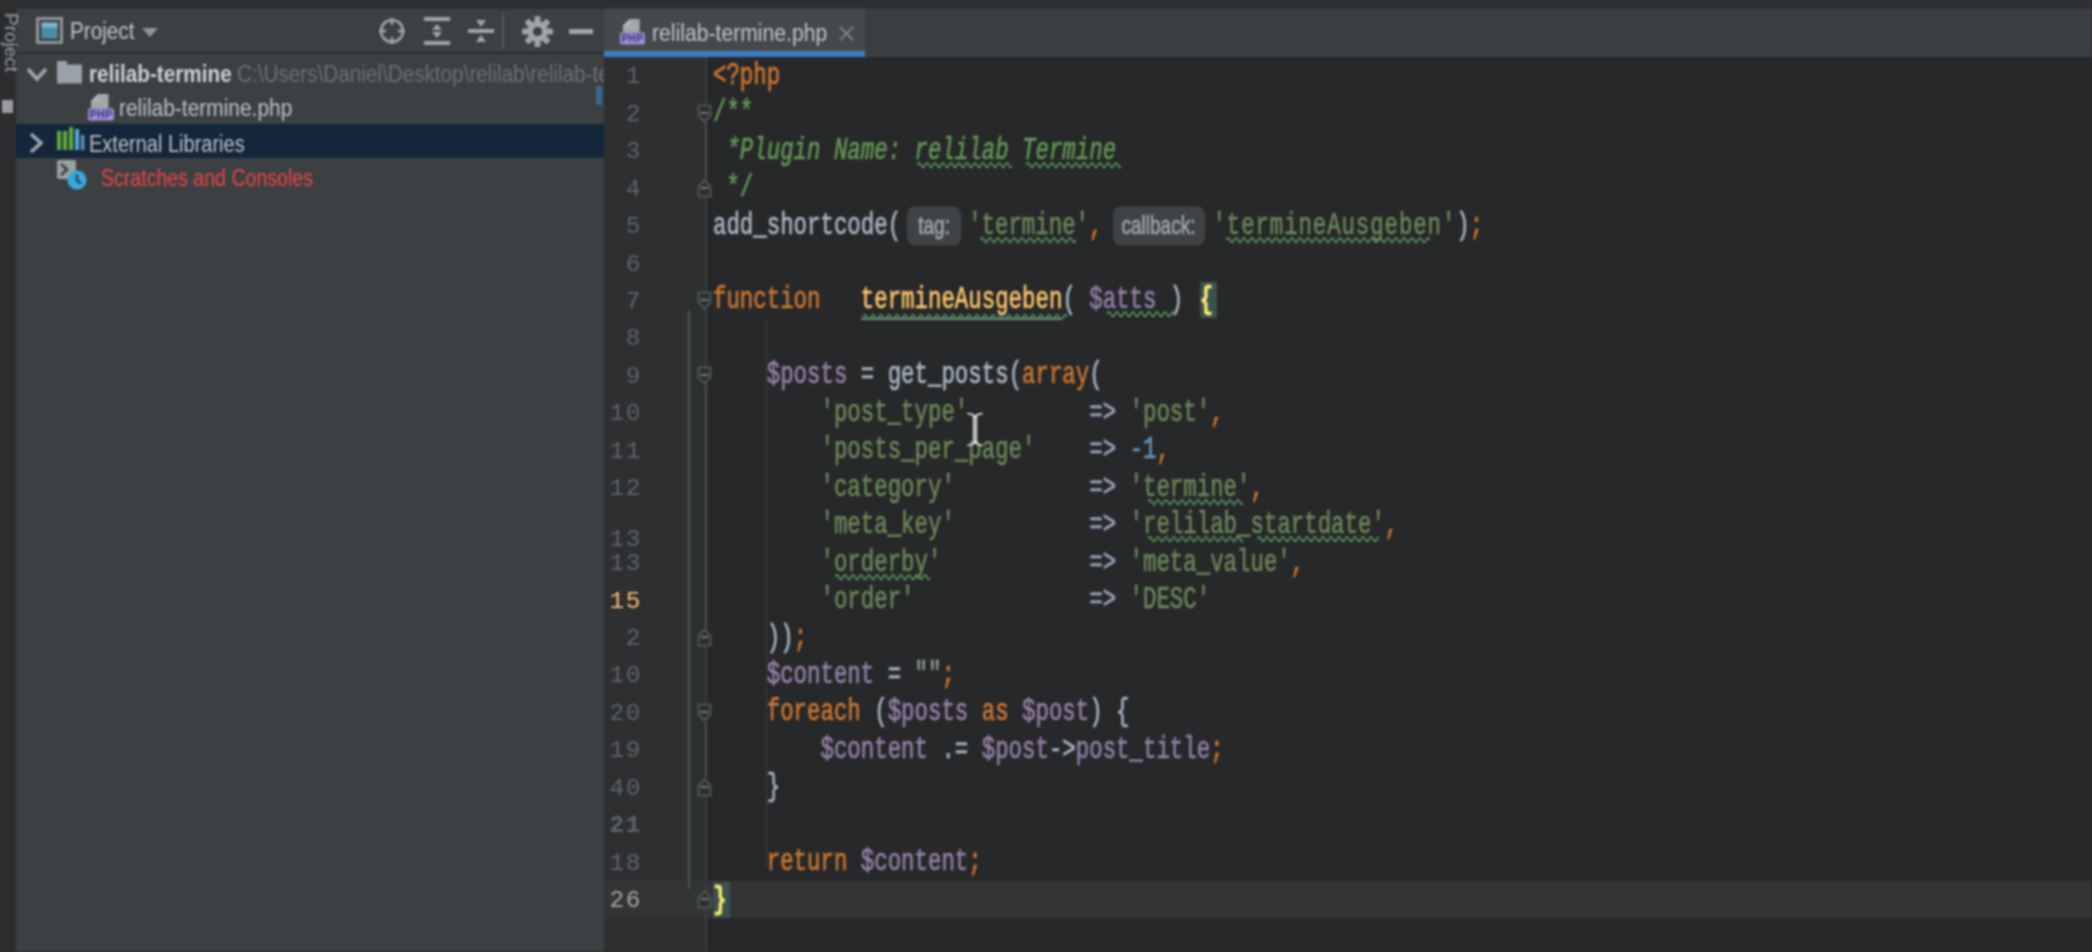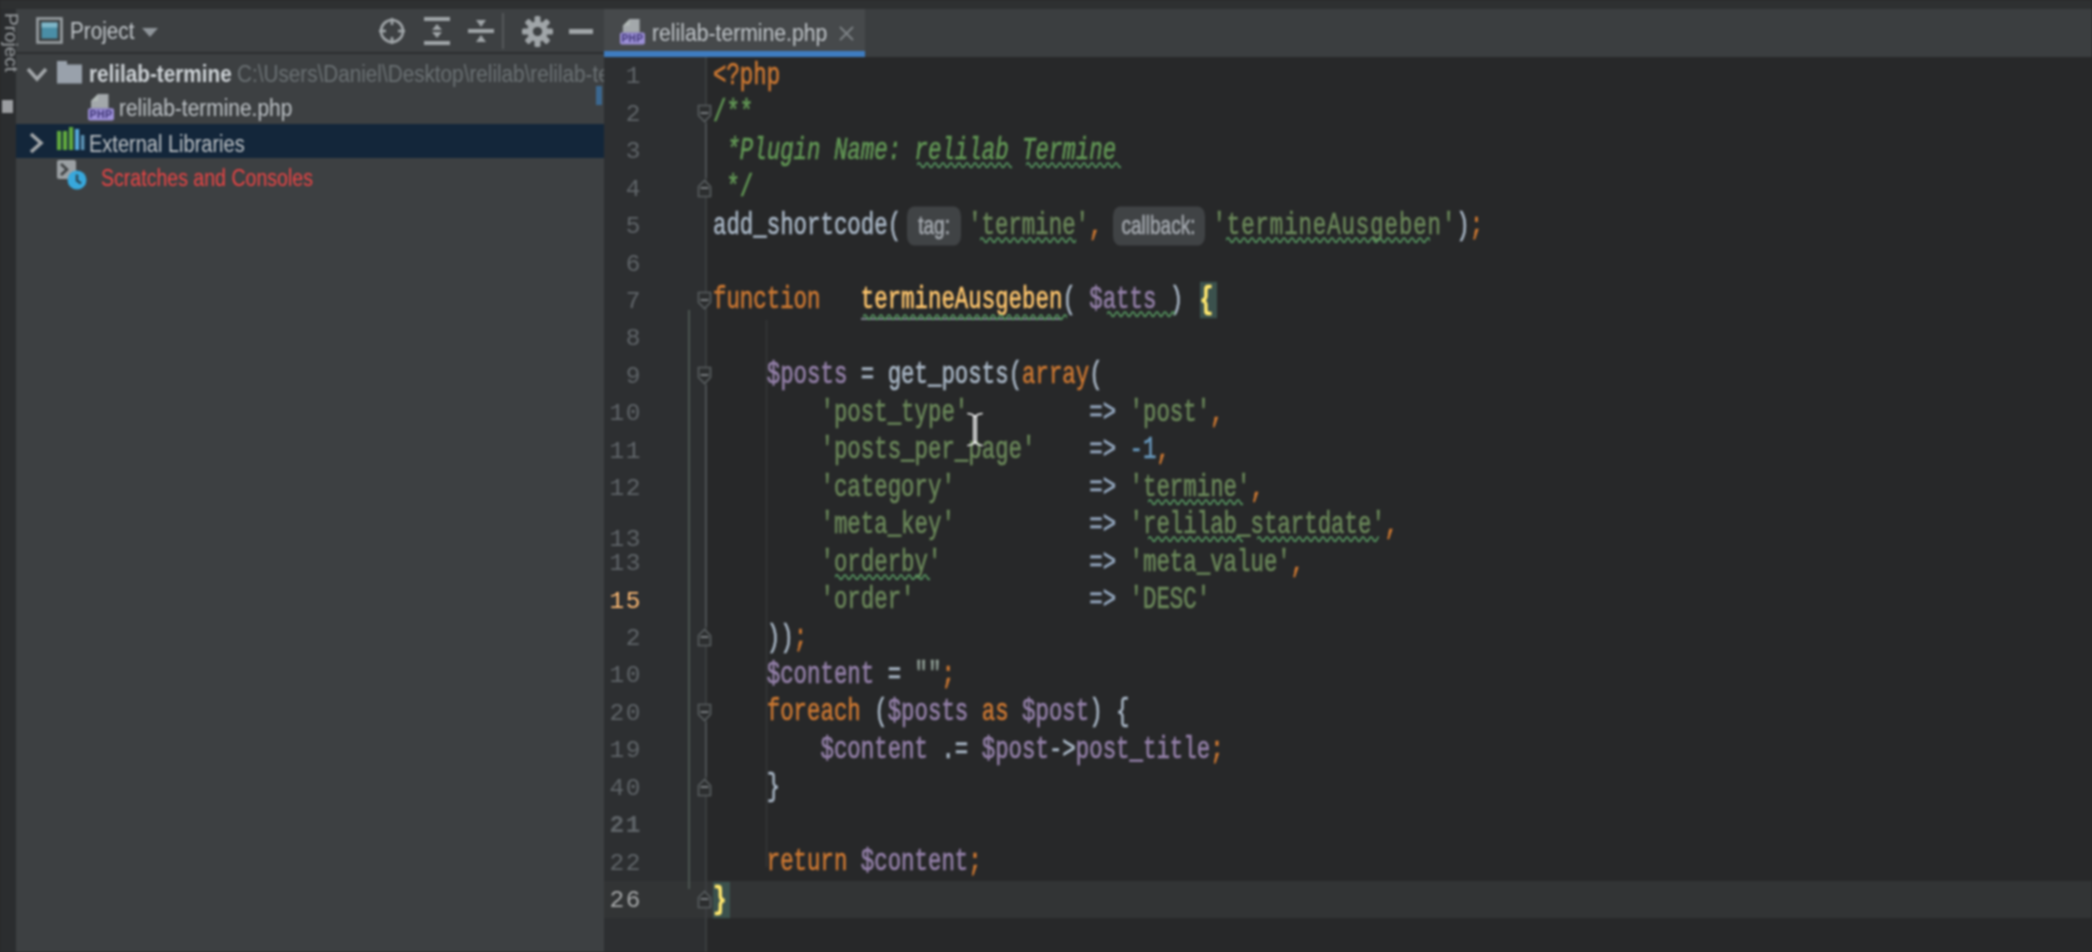--- a/index.html
+++ b/index.html
@@ -167,21 +167,21 @@
 <div class="ln" style="top:476.2px;color:#5f6468;">12</div>
 <div class="ln" style="top:527px;color:#5f6468;">13</div>
 <div class="ln" style="top:551.1px;color:#5f6468;">13</div>
 <div class="ln" style="top:588.5px;color:#fdba74;">15</div>
 <div class="ln" style="top:626.0px;color:#5f6468;">2</div>
 <div class="ln" style="top:663.4px;color:#5f6468;">10</div>
 <div class="ln" style="top:700.9px;color:#5f6468;">20</div>
 <div class="ln" style="top:738.3px;color:#5f6468;">19</div>
 <div class="ln" style="top:775.8px;color:#5f6468;">40</div>
 <div class="ln" style="top:813.2px;color:#5f6468;font-weight:bold;">21</div>
-<div class="ln" style="top:850.7px;color:#5f6468;">22</div>
+<div class="ln" style="top:850.7px;color:#5f6468;">18</div>
 <div class="ln" style="top:888.1px;color:#a4a6a7;">26</div>
 <div class="cl" style="top:61.7px;"><span style="color:#cc7832;">&lt;?php</span></div>
 <div class="cl" style="top:99.2px;"><span style="color:#629755;">/**</span></div>
 <div class="cl" style="top:136.6px;"><span style="color:#629755;font-style:italic;"> *Plugin Name: relilab Termine</span></div>
 <div class="cl" style="top:174.1px;"><span style="color:#629755;"> */</span></div>
 <div class="cl" style="top:211.5px;"><span style="color:#a9b7c6;">add_shortcode(</span><span style="display:inline-block;background:#404345;border-radius:7px;color:#a2a7ad;font-family:'Liberation Sans',sans-serif;font-size:19px;text-align:center;width:54px;margin-left:6px;margin-right:7px;">tag:</span><span style="color:#6a8759;">'termine'</span><span style="color:#cc7832;">,</span><span style="display:inline-block;background:#404345;border-radius:7px;color:#a2a7ad;font-family:'Liberation Sans',sans-serif;font-size:19px;text-align:center;width:92px;margin-left:10px;margin-right:8px;">callback:</span><span style="color:#6a8759;letter-spacing:0.9px;">'termineAusgeben'</span><span style="color:#a9b7c6;">)</span><span style="color:#cc7832;">;</span></div>
 <div class="cl" style="top:286.4px;"><span style="color:#cc7832;">function</span><span style="color:#a9b7c6;">   </span><span style="color:#ffc66d;border-bottom:1.6px solid #9fabb6;">termineAusgeben</span><span style="color:#a9b7c6;">( </span><span style="color:#9480a9;">$atts</span><span style="color:#a9b7c6;"> ) </span><span style="color:#ffe76e;background:#3b514d;font-weight:bold;margin-left:3px;padding-right:4px;">{</span></div>
 <div class="cl" style="top:361.3px;"><span style="color:#a9b7c6;">    </span><span style="color:#9480a9;">$posts</span><span style="color:#a9b7c6;"> = </span><span style="color:#a9b7c6;">get_posts</span><span style="color:#a9b7c6;">(</span><span style="color:#cc7832;">array</span><span style="color:#a9b7c6;">(</span></div>
 <div class="cl" style="top:398.8px;"><span style="color:#a9b7c6;">        </span><span style="color:#6a8759;">'post_type'</span><span style="color:#a9b7c6;">         </span><span style="color:#93a6bd;">=&gt; </span><span style="color:#6a8759;">'post'</span><span style="color:#cc7832;">,</span></div>
 <div class="cl" style="top:436.2px;"><span style="color:#a9b7c6;">        </span><span style="color:#6a8759;">'posts_per_page'</span><span style="color:#a9b7c6;">    </span><span style="color:#93a6bd;">=&gt; </span><span style="color:#6897bb;">-1</span><span style="color:#cc7832;">,</span></div>

